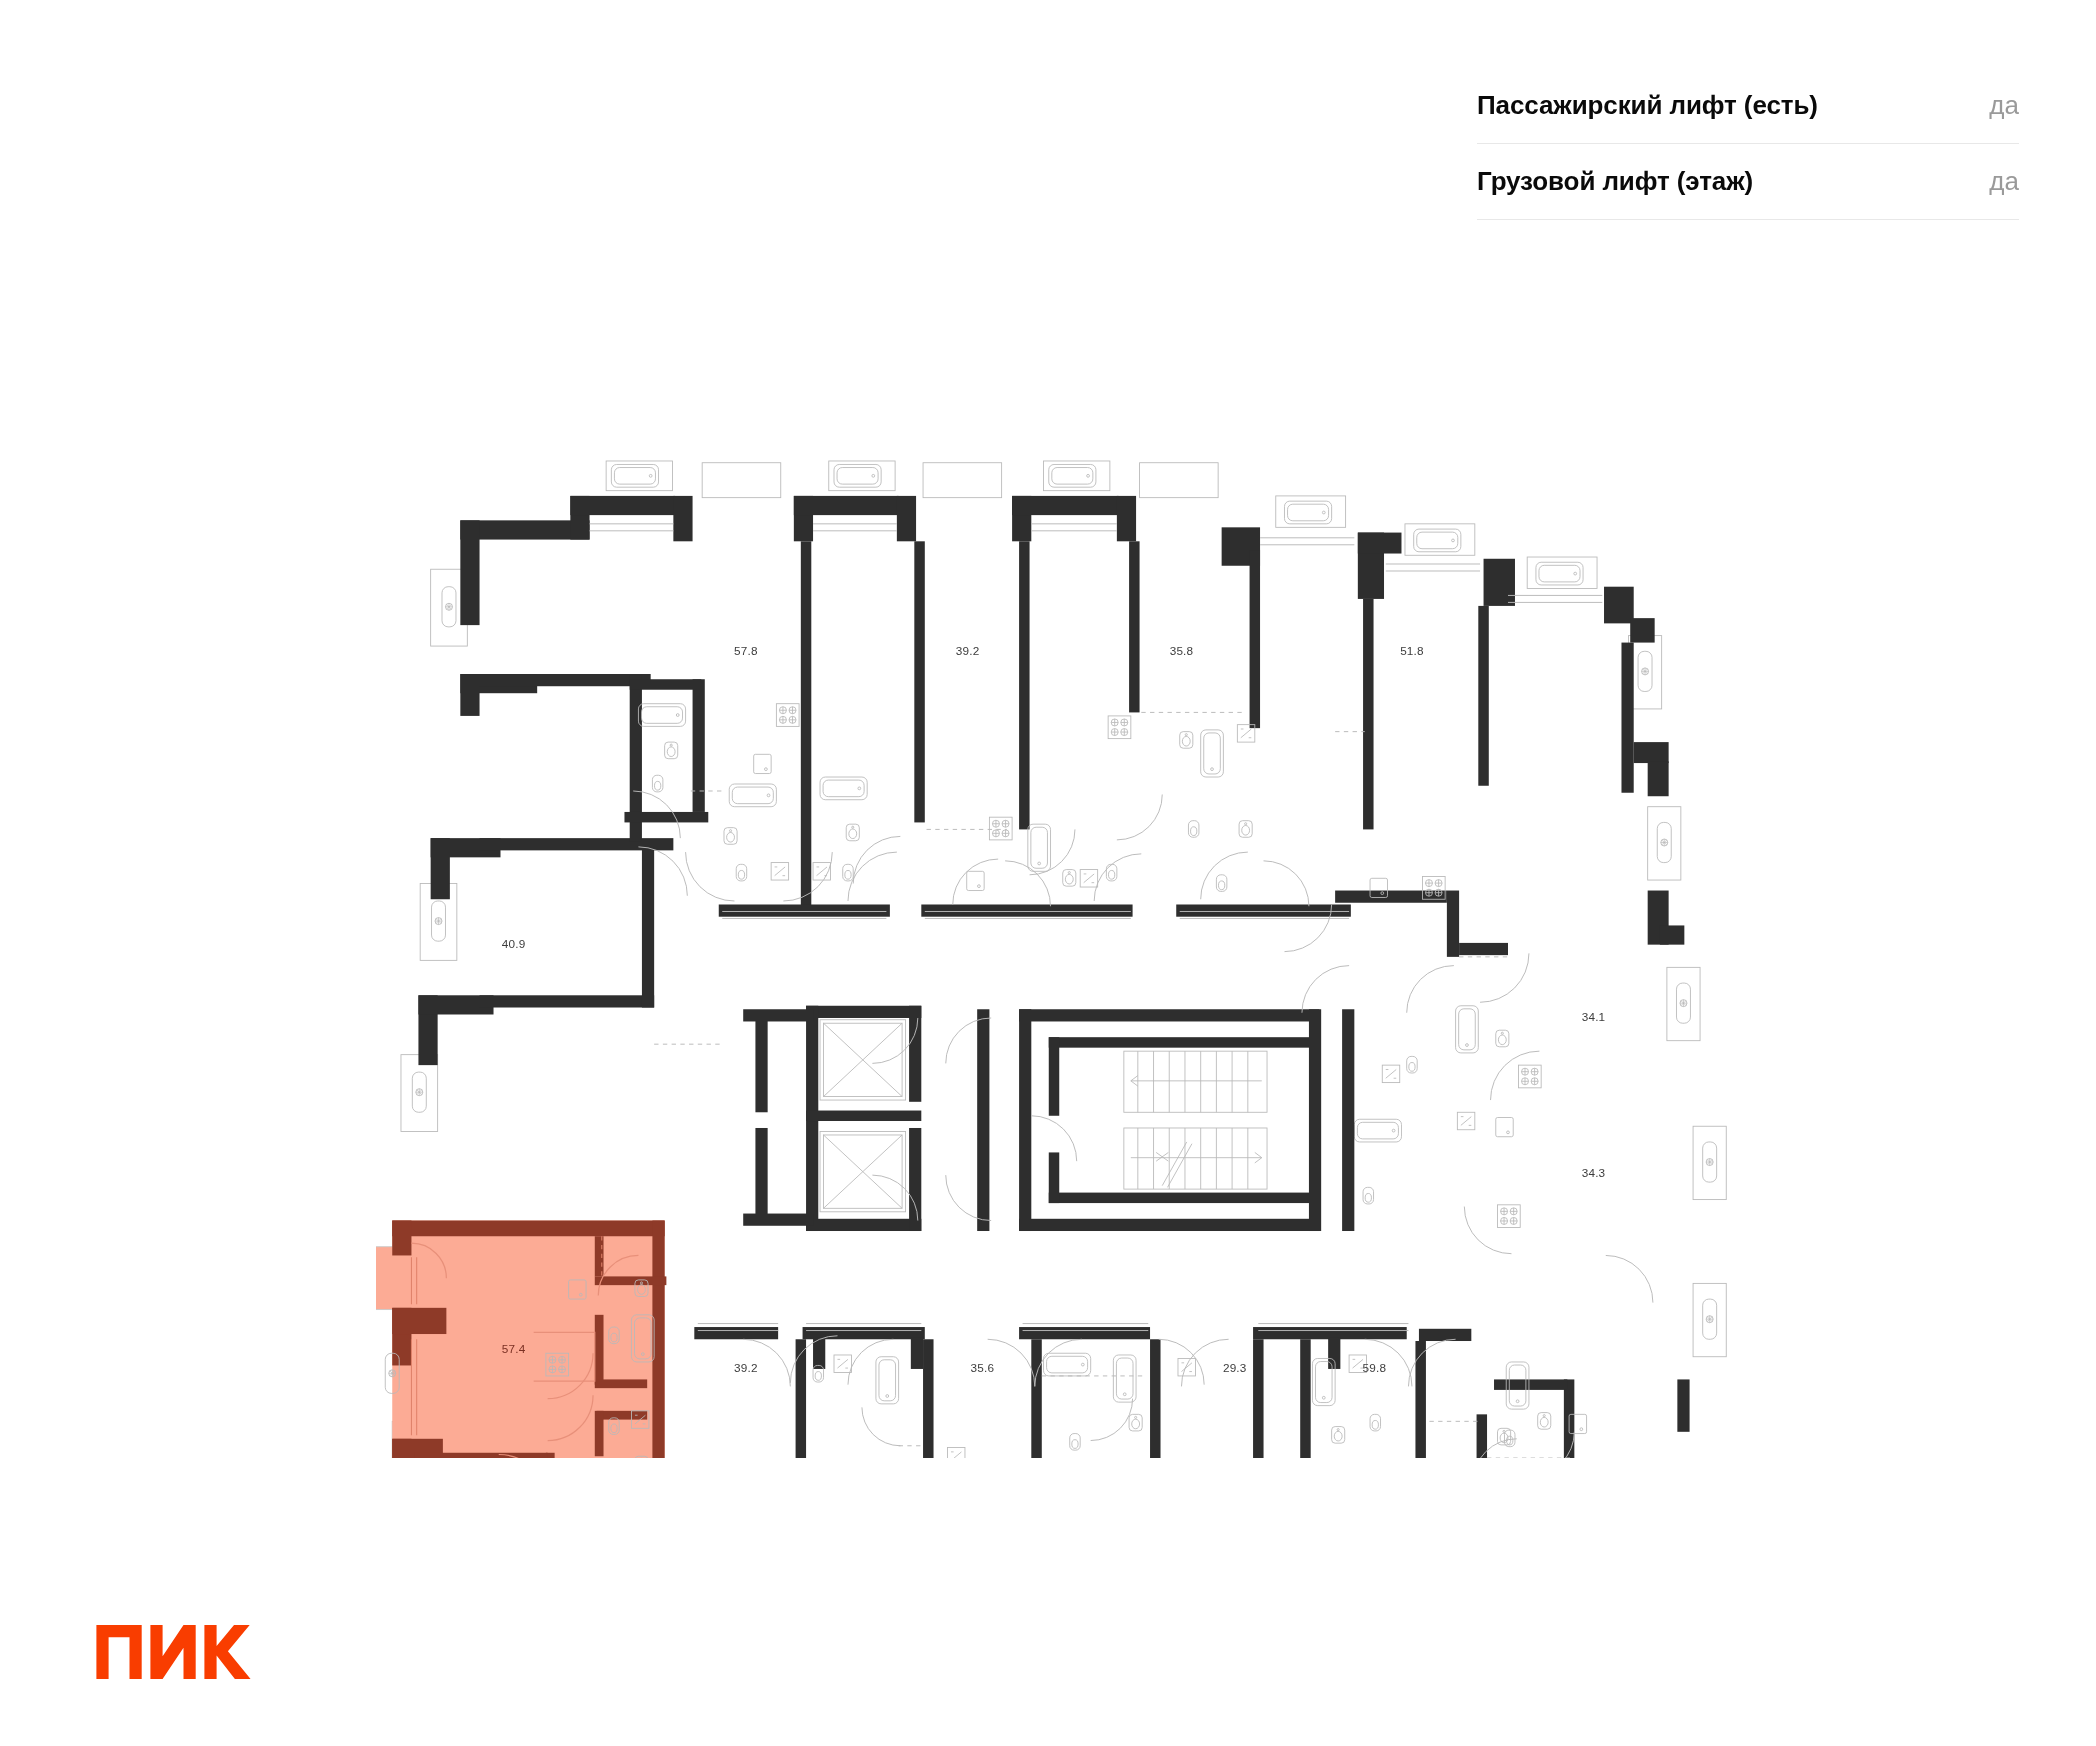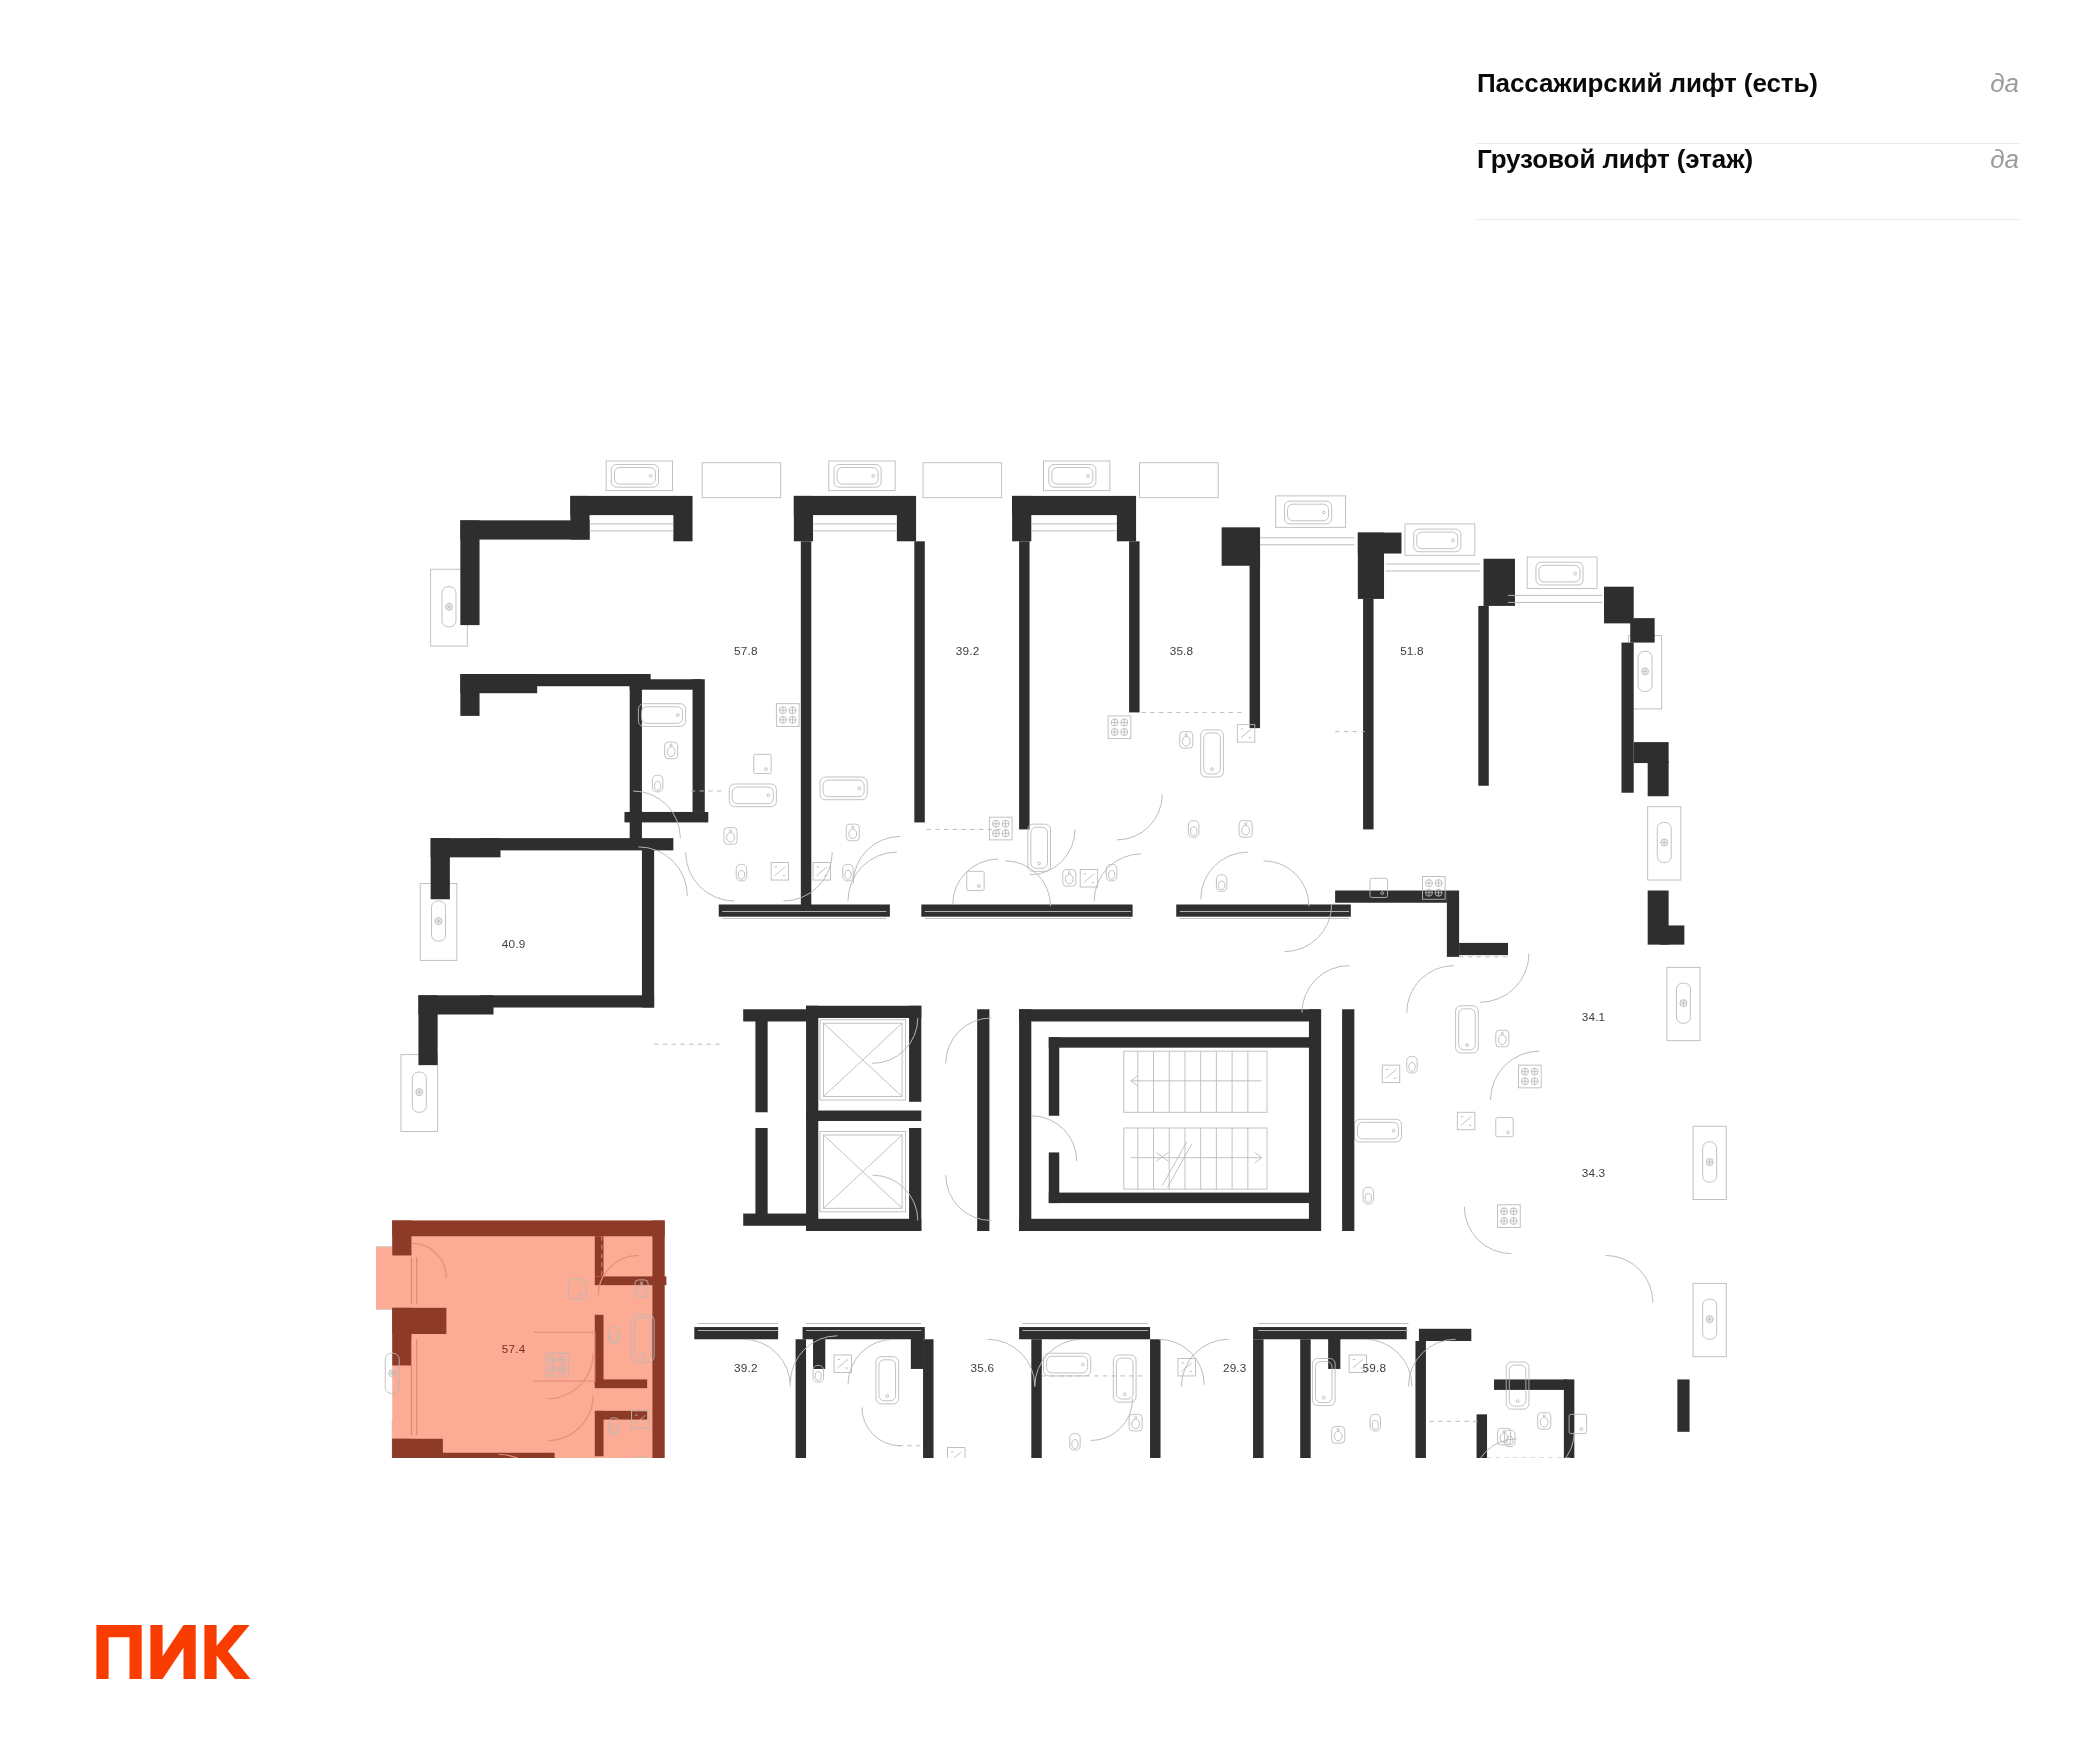--- a/index.html
+++ b/index.html
@@ -55,38 +55,37 @@
 
   
   #specs {
     position: absolute;
     right: 77px;
     top: 68px;
     width: 542px;
   }
   .spec-row {
     display: flex;
-    align-items: flex-start;
+    align-items: center;
     justify-content: space-between;
     height: 75px;
     border-bottom: 1.7px solid #e8e8e8;
   }
   .spec-label {
     font-size: 26px;
     font-weight: 700;
     color: #0a0a0a;
     letter-spacing: -0.1px;
   }
   .spec-value {
     font-size: 26px;
     font-weight: 400;
     color: #9a9a9a;
     padding-left: 21px;
     white-space: nowrap;
-    font-style: italic;
   }
 
   
   #planwrap {
     position: absolute;
     left: 376px;
     top: 454px;
     width: 1363px;
     height: 1004px;
   }

